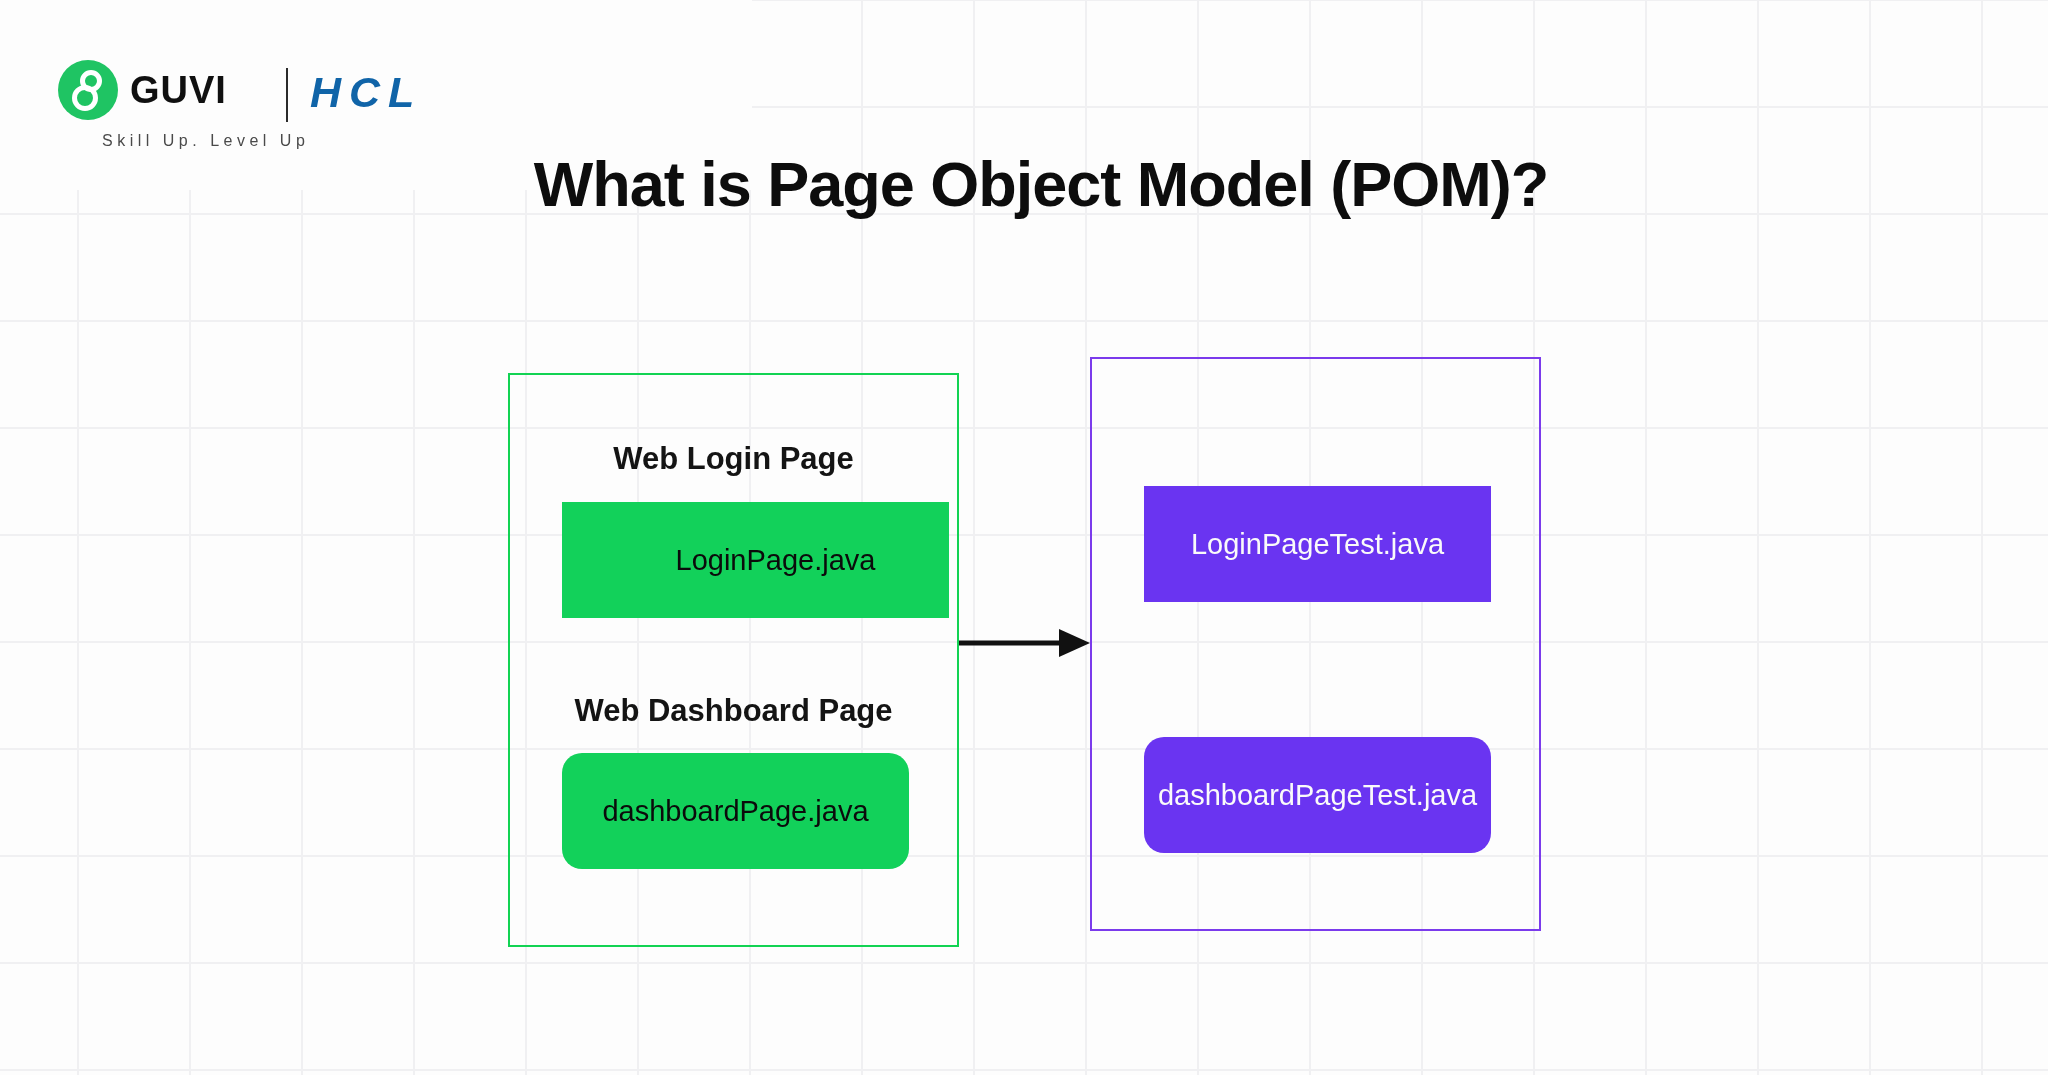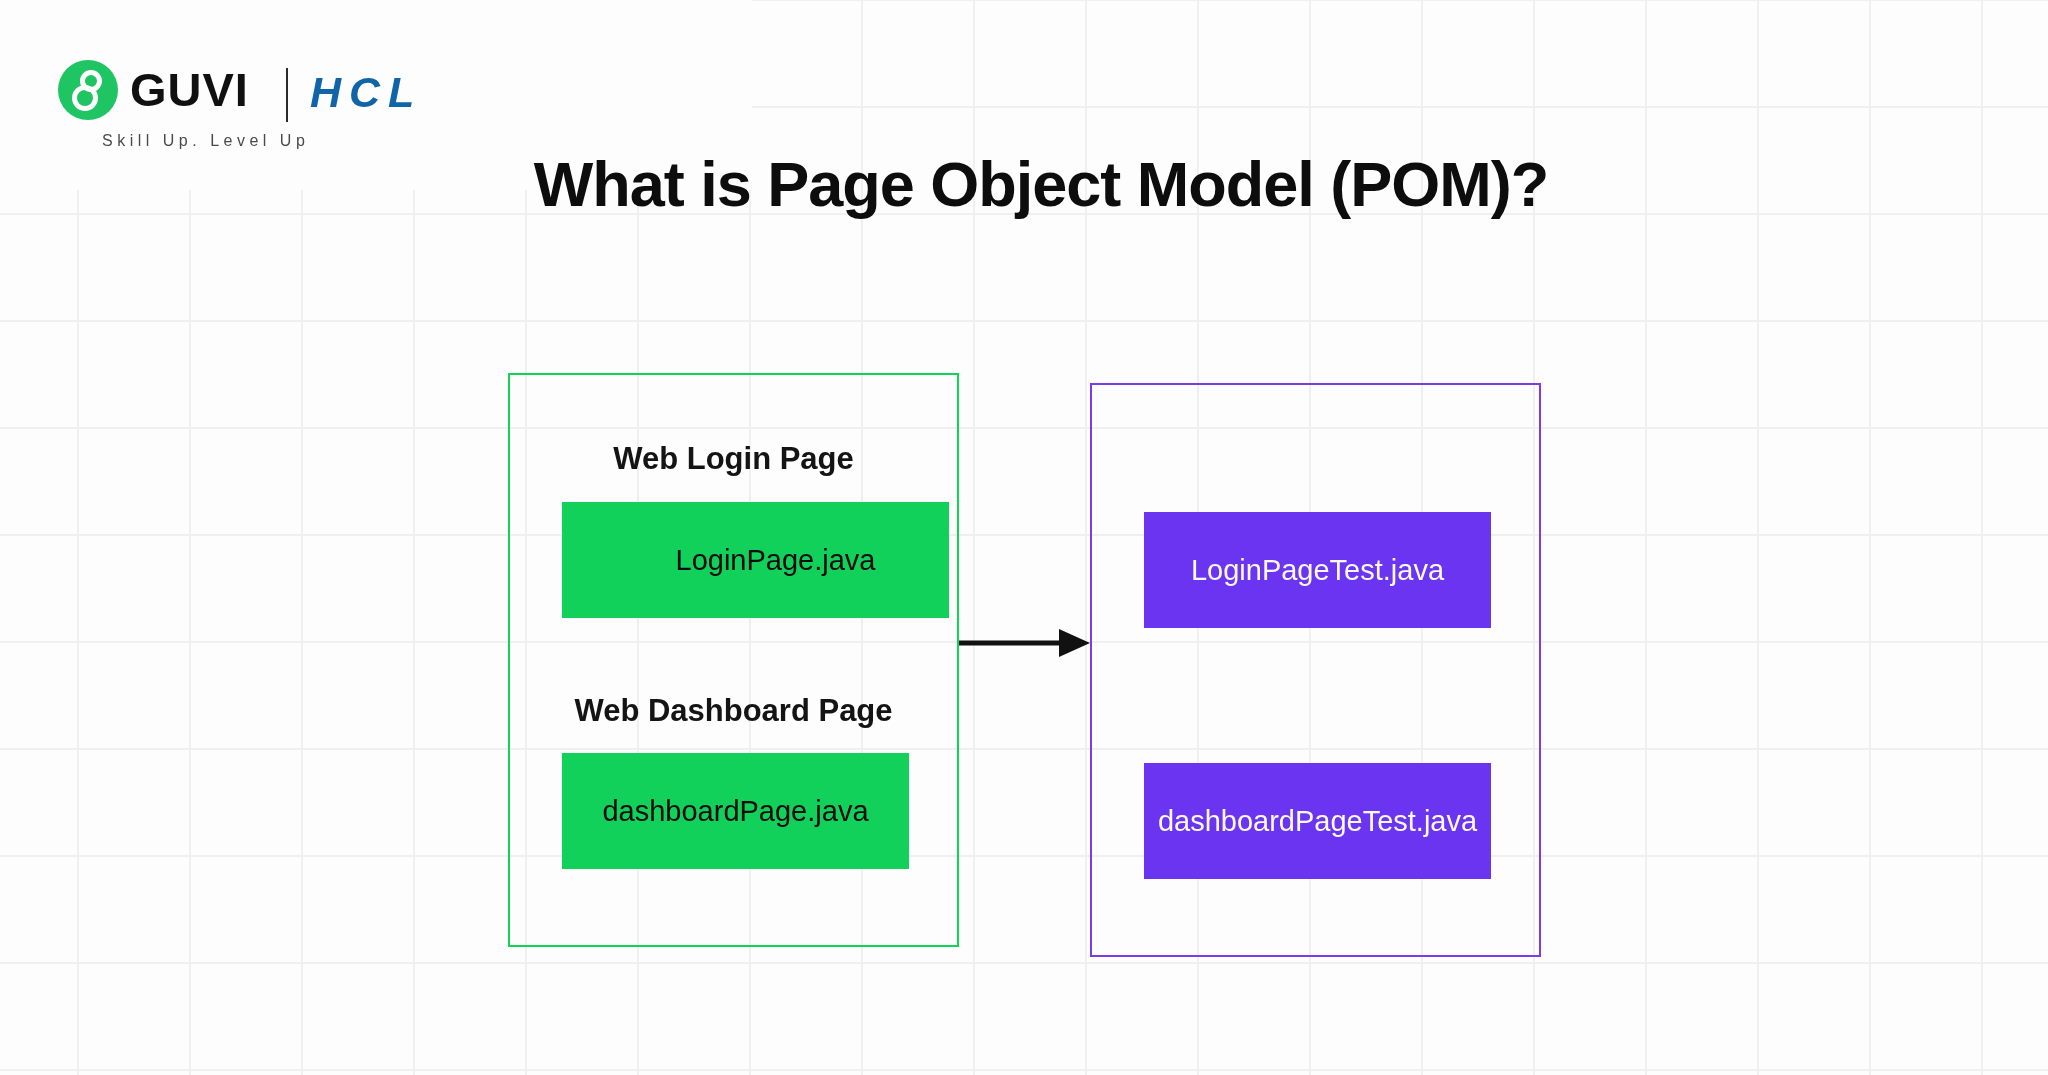--- a/index.html
+++ b/index.html
@@ -14,21 +14,21 @@
     font-family:"Liberation Sans","DejaVu Sans",sans-serif;
     color:#111;
   }
   .logo-backdrop{
     position:absolute;left:0;top:0;width:752px;height:190px;background:#fdfdfd;
   }
   .brand{position:absolute;left:58px;top:60px;height:100px;}
   .guvi-row{display:flex;align-items:center;}
   .guvi-mark{width:60px;height:60px;display:block;}
   .guvi-word{
-    font-size:47px;font-weight:700;letter-spacing:1px;color:#101010;
+    font-size:38px;font-weight:700;letter-spacing:1px;color:#101010;
     margin-left:12px;line-height:60px;
   }
   .brand-divider{
     position:absolute;left:228px;top:8px;width:2px;height:54px;background:#2b2b2b;
   }
   .hcl-word{
     position:absolute;left:252px;top:2px;
     font-size:43px;font-weight:700;font-style:italic;letter-spacing:8px;line-height:60px;
   }
   .tagline{
@@ -50,21 +50,21 @@
     font-size:31px;font-weight:700;color:#141414;
   }
   .label-1{top:66px;}
   .label-2{top:318px;}
   .class-box{
     position:absolute;left:52px;width:347px;height:116px;
     display:flex;align-items:center;justify-content:center;
     font-size:29px;
   }
   .class-box.row-1{top:127px;}
-  .class-box.row-2{top:378px;}
+  .class-box.row-2{top:378px;border-radius:20px;}
   .class-box.pages{color:#0b0b0b;font-weight:500;}
   .class-box.tests{color:#fafafa;font-weight:400;}
   .arrow-svg{position:absolute;left:959px;top:628px;}
 </style>
 </head>
 <body>
 
 <div id="stage">
 
   <div class="logo-backdrop"></div>
@@ -94,21 +94,21 @@
     <div class="class-box pages row-2" style="background-color: rgb(18, 209, 90);">
       <span>dashboardPage.java</span>
     </div>
   </div>
 
   <svg class="arrow-svg" width="133" height="30" viewBox="0 0 133 30">
     <line x1="0" y1="15" x2="104" y2="15" stroke-width="5" style="stroke: rgb(17, 17, 17);"></line>
     <polygon points="100,1 131,15 100,29" style="fill: rgb(17, 17, 17);"></polygon>
   </svg>
 
-  <div class="container-box container-tests" style="border-color: rgb(123, 59, 236); margin-top: 26px;">
+  <div class="container-box container-tests" style="border-color: rgb(123, 59, 236);">
     <div class="class-box tests row-1" style="background-color: rgb(106, 52, 241);">
       <span>LoginPageTest.java</span>
     </div>
     <div class="class-box tests row-2" style="background-color: rgb(106, 52, 241);">
       <span>dashboardPageTest.java</span>
     </div>
   </div>
 
 </div>
 

